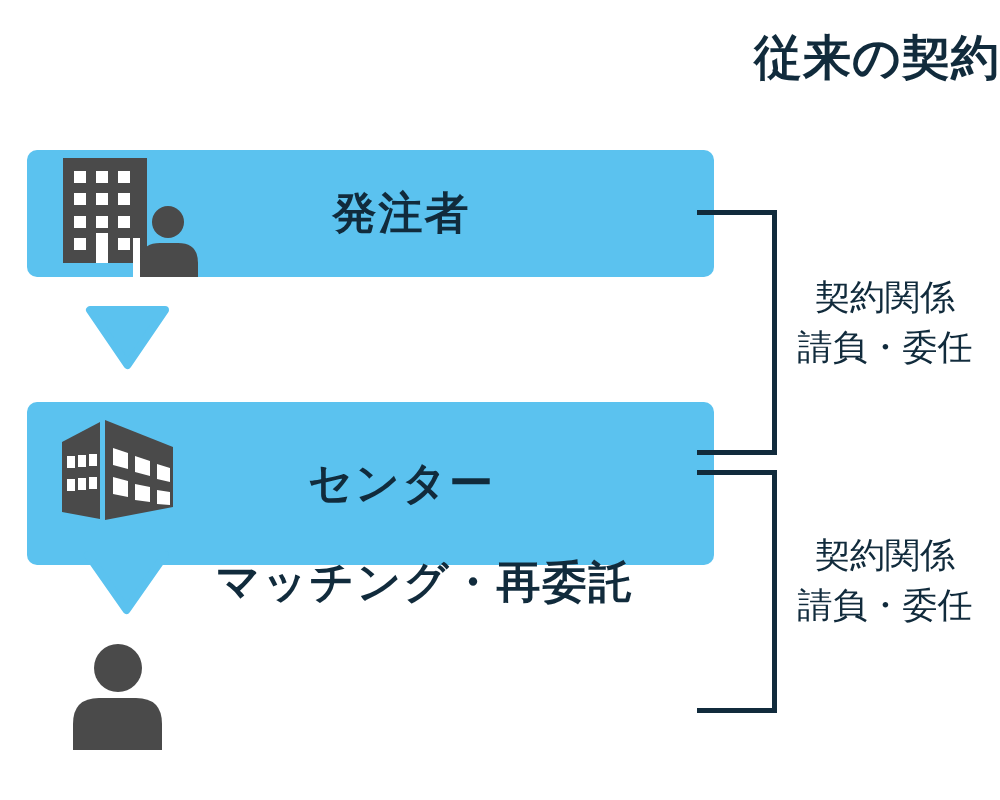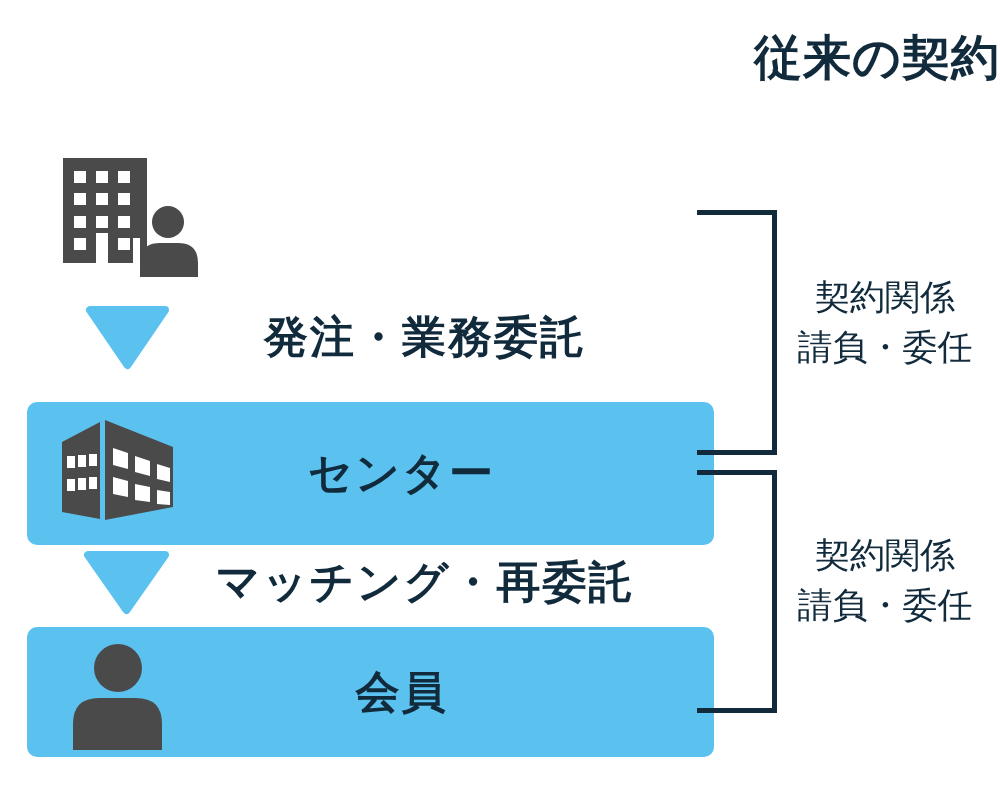--- a/index.html
+++ b/index.html
@@ -35,21 +35,21 @@
     left:27px;
     width:687px;
     background:var(--blue);
     border-radius:10px;
     display:flex;
     align-items:center;
     justify-content:center;
     padding-left:62px;
   }
   .box-1{top:150px;height:127px;}
-  .box-2{top:402px;height:143px;}
+  .box-2{top:402px;height:163px;}
   .box-3{top:627px;height:130px;}
   .box-label{
     font-size:44px;
     font-weight:700;
     color:var(--navy);
     letter-spacing:2px;
   }
   .icon-svg{position:absolute;display:block;}
   .icon-1{left:60px;top:158px;}
   .icon-2{left:58px;top:415px;}
@@ -98,20 +98,23 @@
   .blabel-1{top:272px;}
   .blabel-2{top:530px;}
 </style>
 </head>
 <body>
 
 <div class="canvas">
 
   <div class="title">従来の契約</div>
 
+  <div class="box box-1">
+    <span class="box-label">発注者</span>
+  </div>
   <svg class="icon-svg icon-1" width="145" height="119" viewBox="0 0 145 119">
     <rect x="3" y="0" width="84" height="105" fill="#4a4a4a"></rect>
 
     <rect x="14" y="13" width="12" height="12" fill="#ffffff"></rect>
     <rect x="36" y="13" width="12" height="12" fill="#ffffff"></rect>
     <rect x="58" y="13" width="12" height="12" fill="#ffffff"></rect>
     <rect x="14" y="35" width="12" height="12" fill="#ffffff"></rect>
     <rect x="36" y="35" width="12" height="12" fill="#ffffff"></rect>
     <rect x="58" y="35" width="12" height="12" fill="#ffffff"></rect>
     <rect x="14" y="58" width="12" height="12" fill="#ffffff"></rect>
@@ -124,21 +127,20 @@
 
     <rect x="73" y="80" width="7" height="39" fill="#ffffff"></rect>
 
     <circle cx="108" cy="64" r="16" fill="#4a4a4a"></circle>
     <path d="M80,119 L80,105 Q80,85 100,85 L118,85 Q138,85 138,105 L138,119 Z" fill="#4a4a4a"></path>
   </svg>
 
   <svg class="triangle-svg tri-1" width="85" height="65" viewBox="0 0 85 65">
     <polygon points="5,5 80,5 42.5,60" fill="#5bc2ef" stroke="#5bc2ef" stroke-width="8" stroke-linejoin="round"></polygon>
   </svg>
-  <div class="connector-label conn-1">発注・業務委託</div>
 
   <div class="box box-2">
     <span class="box-label">センター</span>
   </div>
   <svg class="icon-svg icon-2" width="122" height="107" viewBox="0 0 122 107">
 
     <polygon points="4,27 42,7 42,104 4,97" fill="#4a4a4a"></polygon>
 
     <polygon points="47,5 115,32 115,92 47,105" fill="#4a4a4a"></polygon>
 
@@ -155,23 +157,20 @@
     <polygon points="55,62 70,66 70,82 55,79" fill="#ffffff"></polygon>
     <polygon points="77,69 92,72 92,87 77,85" fill="#ffffff"></polygon>
     <polygon points="99,75 112,77 112,90 99,89" fill="#ffffff"></polygon>
   </svg>
 
   <svg class="triangle-svg tri-2" width="87" height="65" viewBox="0 0 87 65">
     <polygon points="5,5 82,5 43.5,60" fill="#5bc2ef" stroke="#5bc2ef" stroke-width="8" stroke-linejoin="round"></polygon>
   </svg>
   <div class="connector-label conn-2">マッチング・再委託</div>
 
-  <div class="box box-3">
-    <span class="box-label">会員</span>
-  </div>
   <svg class="icon-svg icon-3" width="95" height="111" viewBox="0 0 95 111">
     <circle cx="48" cy="24" r="24" fill="#4a4a4a"></circle>
     <path d="M3,106 L3,80 Q3,54 29,54 L66,54 Q92,54 92,80 L92,106 Z" fill="#4a4a4a"></path>
   </svg>
 
   <div class="bracket bracket-1"></div>
   <div class="bracket-label blabel-1">
     <div>契約関係</div>
     <div>請負・委任</div>
   </div>

